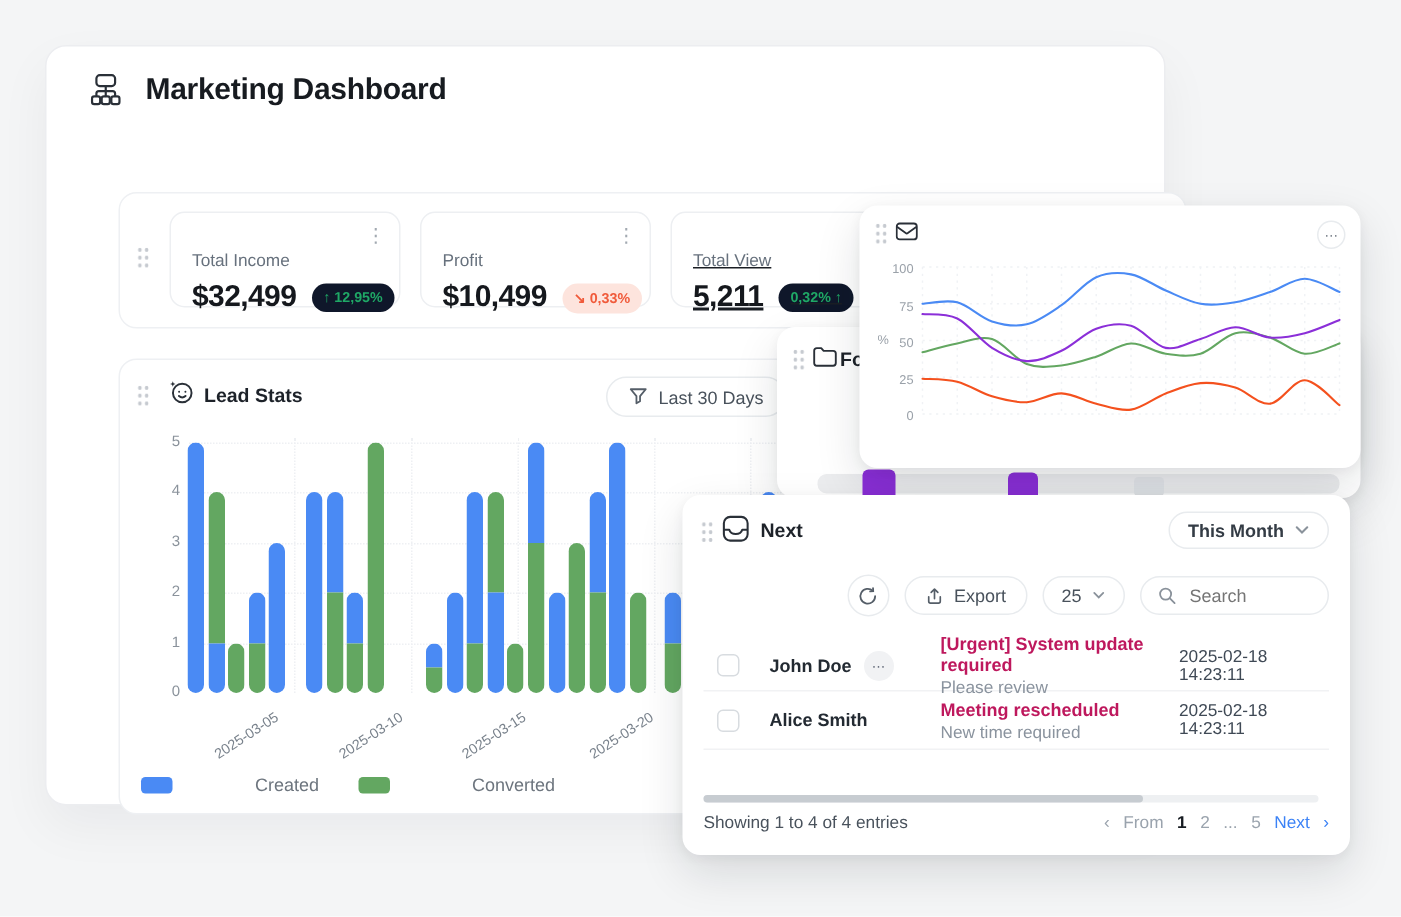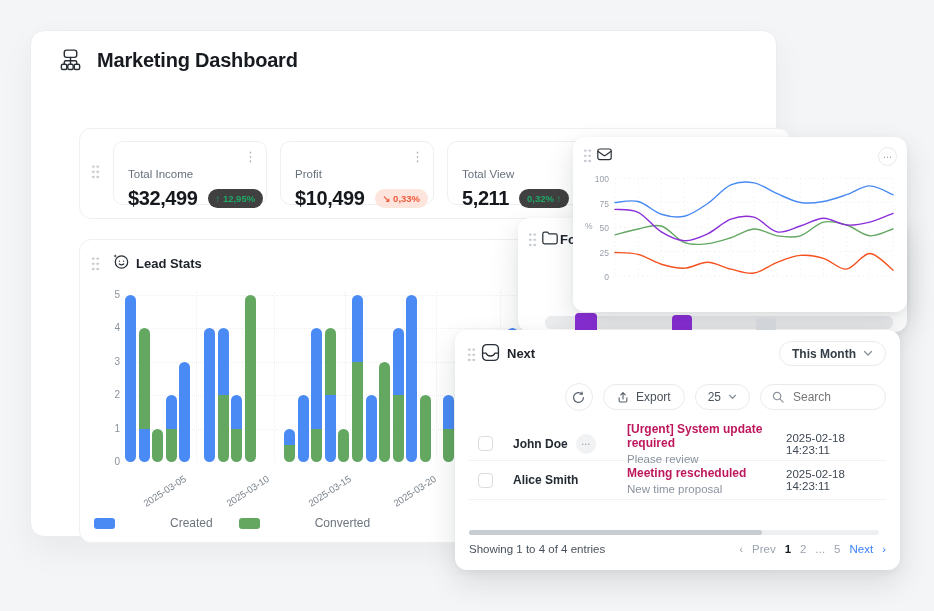--- a/index.html
+++ b/index.html
@@ -11,21 +11,21 @@
   .drag{width:9px;height:15px;background-image:radial-gradient(circle,#c6cad0 1.1px,transparent 1.4px);background-size:4.5px 5.2px;cursor:grab;}
   .kebab{color:#a2a9b1;font-size:13px;line-height:10px;cursor:pointer;user-select:none;}
   .pill{display:flex;align-items:center;border:1px solid #e8ebee;border-radius:15px;background:#fff;color:#49525c;font-size:12px;gap:7px;cursor:pointer;white-space:nowrap;}
   .hdr-title{font-size:13px;font-weight:700;color:#1d2229;}
   .stats-row{left:48px;top:97px;width:710px;height:89px;border:1px solid #eef0f3;border-radius:12px;background:#fff;}
   .stat-card{position:absolute;top:12px;width:154px;height:64px;border:1px solid #edeff2;border-radius:10px;background:#fff;box-sizing:border-box;padding:26px 12px 0 14px;}
   .stat-title{font-size:11.5px;color:#67717d;}
   .stat-value-row{display:flex;align-items:center;gap:10px;margin-top:7px;}
   .stat-value{font-size:20px;font-weight:800;color:#15181d;letter-spacing:-.4px;}
   .badge{padding:4px 8px;border-radius:10px;font-size:9.5px;font-weight:700;white-space:nowrap;}
-  .badge.up{background:#404040;color:#1fa866;}
+  .badge.up{background:#0f172a;color:#1fa866;}
   .badge.down{background:#fde4dd;color:#f05a3a;}
   .lead-card{left:48px;top:208px;width:457px;height:302px;border:1px solid #eef0f3;border-radius:12px;background:#fff;}
   .ytick{position:absolute;width:22px;text-align:right;font-size:10px;color:#8a929b;}
   .gridh{position:absolute;border-top:1px dotted #eef0f3;height:0;}
   .gridv{position:absolute;border-left:1px dotted #eef0f3;width:0;}
   .bar{position:absolute;width:11px;border-radius:5.5px;overflow:hidden;display:flex;flex-direction:column;}
   .xlabel{position:absolute;width:66px;text-align:right;font-size:9.5px;color:#79828c;transform:rotate(-33deg);transform-origin:right top;white-space:nowrap;}
   .legend-row{position:absolute;display:flex;align-items:center;}
   .legend-item{display:flex;align-items:center;gap:8px;}
   .legend-label{font-size:12px;color:#6d757e;margin-left:47px;}
@@ -75,21 +75,21 @@
           </div>
         </div>
         <div class="stat-card" style="left: 200px;">
           <div class="stat-title">Profit</div>
           <div class="kebab abs" style="right: 9px; top: 10px;">⋮</div>
           <div class="stat-value-row">
             <span class="stat-value">$10,499</span>
             <span class="badge down">↘ 0,33%</span>
           </div>
         </div>
-        <div class="stat-card" style="left: 367px;">
+        <div class="stat-card" style="left: 367px; text-decoration: underline;">
           <div class="stat-title">Total View</div>
           <div class="kebab abs" style="right: 9px; top: 10px;">⋮</div>
           <div class="stat-value-row">
             <span class="stat-value">5,211</span>
             <span class="badge up">0,32% ↑</span>
           </div>
         </div>
         <div class="stat-card" style="left: 535px;">
           <div class="stat-title">Conversation Rate</div>
           <div class="kebab abs" style="right: 9px; top: 10px;">⋮</div>
@@ -101,20 +101,28 @@
     <div class="drag abs" style="left:11px;top:16px;"></div>
     <span class="abs" style="left:31px;top:11px;">
       <svg width="20" height="20" viewBox="0 0 20 20" fill="none" stroke="#2a3038" stroke-width="1.3" stroke-linecap="round" stroke-linejoin="round">
         <circle cx="10.5" cy="11" r="6.2"></circle>
         <path d="M8.4 10.2h.02 M12.6 10.2h.02"></path>
         <path d="M8.3 13c1.3 1.1 3.1 1.1 4.4 0"></path>
         <path d="M4.2 3.2l.5 1.3 1.3.5-1.3.5-.5 1.3-.5-1.3-1.3-.5 1.3-.5z" fill="#2a3038" stroke="none"></path>
       </svg>
     </span>
     <span class="abs hdr-title" style="left:56px;top:16px;">Lead Stats</span>
+    <div class="pill abs" style="right:13px;top:11px;height:27px;padding:0 14px;box-sizing:border-box;">
+      <span>
+        <svg width="13" height="13" viewBox="0 0 13 13" fill="none" stroke="#555e68" stroke-width="1.2" stroke-linejoin="round">
+          <path d="M1.5 1.5h10L7.7 6.1v3.4L5.3 10.8V6.1L1.5 1.5z"></path>
+        </svg>
+      </span>
+      <span>Last 30 Days</span>
+    </div>
     <div id="lead-chart" class="abs" style="left:0;top:0;width:457px;height:302px;overflow:hidden;border-radius:12px;">
         <div class="ytick" style="left: 18px; top: 216px;">0</div>
         <div class="ytick" style="left: 18px; top: 182.5px;">1</div>
         <div class="ytick" style="left: 18px; top: 149px;">2</div>
         <div class="ytick" style="left: 18px; top: 115.5px;">3</div>
         <div class="ytick" style="left: 18px; top: 82px;">4</div>
         <div class="ytick" style="left: 18px; top: 48.5px;">5</div>
         <div class="gridh" style="left: 46px; width: 399px; top: 188.5px;"></div>
         <div class="gridh" style="left: 46px; width: 399px; top: 155px;"></div>
         <div class="gridh" style="left: 46px; width: 399px; top: 121.5px;"></div>
@@ -352,36 +360,36 @@
         </div>
         <div style="display: grid; grid-template-columns: 44px 114px 159px 1fr; align-items: center; height: 38px; border-bottom: 1px solid rgb(241, 242, 244);">
           <div style="padding-left: 9px;">
             <div class="checkbox"></div>
           </div>
           <div style="display: flex; align-items: center; gap: 8px;">
             <span class="from-cell">Alice Smith</span>
           </div>
           <div>
             <div class="subj">Meeting rescheduled</div>
-            <div class="prev">New time proposal</div>
+            <div class="prev">New time required</div>
           </div>
           <div class="datec">2025-02-18 14:23:11</div>
         </div>
       </div>
   </div>
 
   <div class="abs" style="left:14px;top:200px;width:410px;height:5px;background:#eef0f2;border-radius:3px;">
     <div style="width:293px;height:5px;background:#c7ccd1;border-radius:3px;"></div>
   </div>
 
   <div class="abs" style="left:14px;right:14px;top:213px;display:flex;justify-content:space-between;align-items:center;">
     <span style="font-size:11.5px;color:#49525c;">Showing 1 to 4 of 4 entries</span>
     <div id="pagination" style="display:flex;gap:9px;align-items:center;">
         <span class="pg-item">‹</span>
-        <span class="pg-item">Prev</span>
+        <span class="pg-item">From</span>
         <span class="pg-item active">1</span>
         <span class="pg-item">2</span>
         <span class="pg-item">...</span>
         <span class="pg-item">5</span>
         <span class="pg-item accent">Next</span>
         <span class="pg-item accent">›</span>
       </div>
   </div>
 </div>
 

